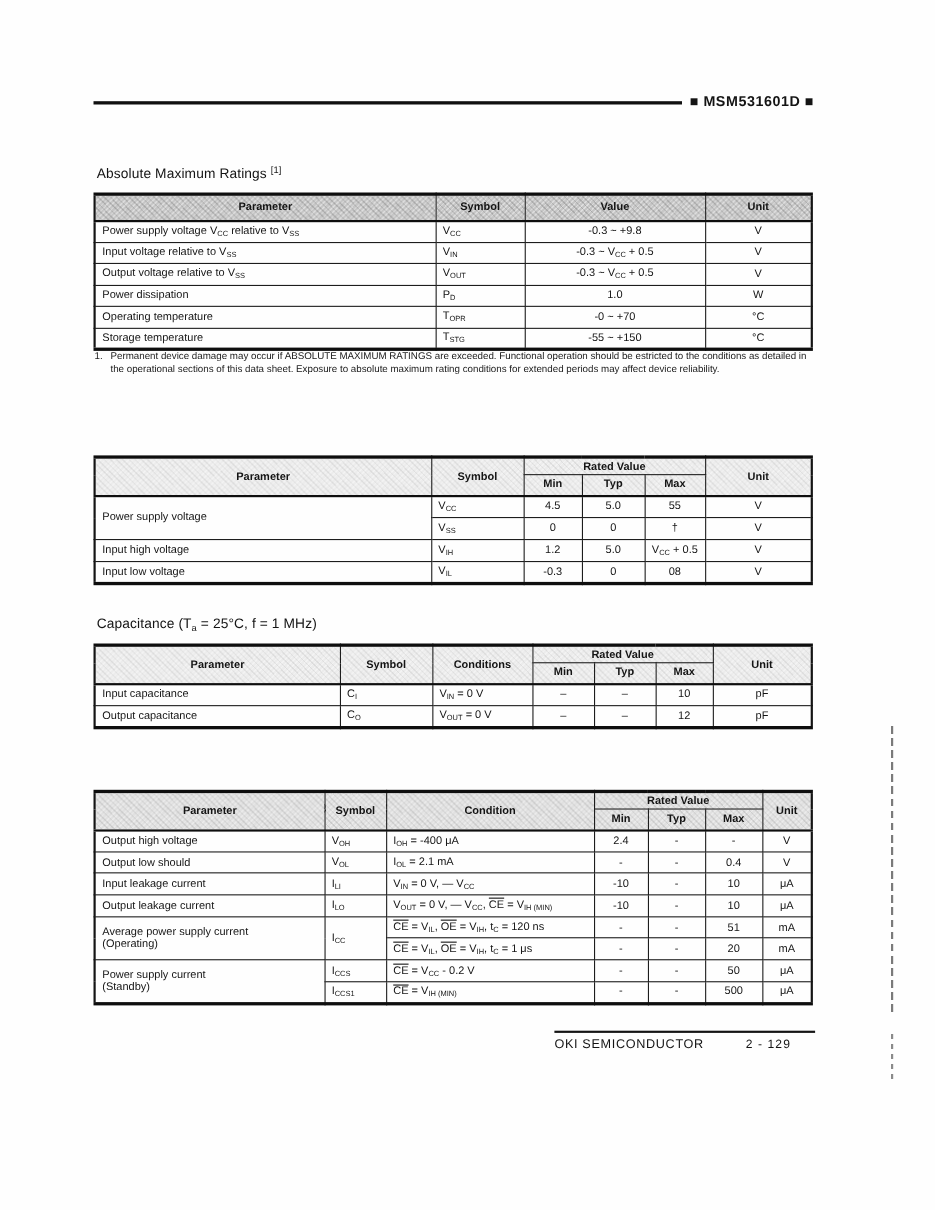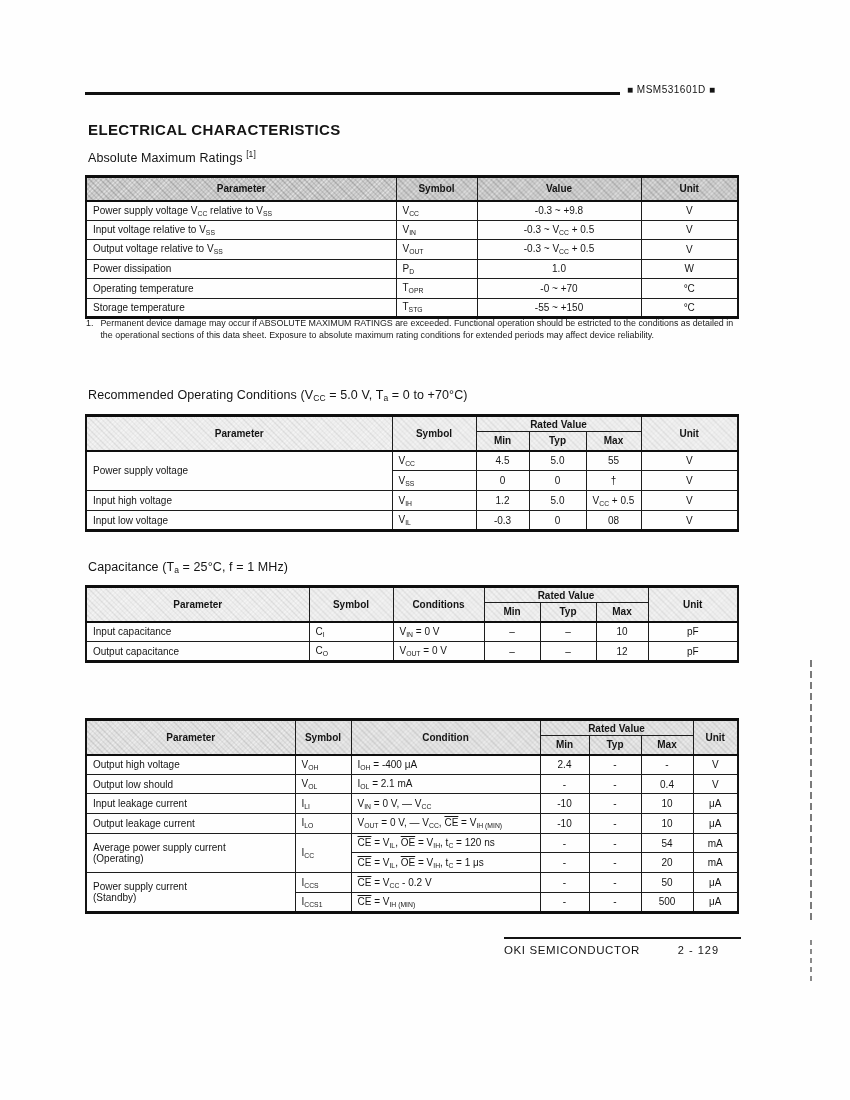--- a/index.html
+++ b/index.html
@@ -3,21 +3,21 @@
 <meta charset="utf-8">
 <style>
   * { margin:0; padding:0; box-sizing:border-box; }
   html,body { background:#fff; }
   .page {
     position:relative; width:850px; height:1100px; background:#fefefe;
     font-family:"Liberation Sans", sans-serif; color:#141414; overflow:hidden;
   }
   
   .toprule { position:absolute; left:85px; top:92px; width:535px; height:3px; background:#101010; }
-  .doccode { position:absolute; left:627px; top:84px; font-size:10px; font-weight:normal; letter-spacing:0.5px; white-space:nowrap; }
+  .doccode { position:absolute; left:627px; top:84px; font-size:13px; font-weight:bold; letter-spacing:0.5px; white-space:nowrap; }
   .h1 { position:absolute; left:88px; top:121px; font-size:15px; font-weight:bold; letter-spacing:0.4px; }
   .h2 { position:absolute; font-size:12.5px; font-weight:normal; letter-spacing:0.1px; white-space:nowrap; }
   .h2 sup { font-size:8.5px; }
   
   table.dt { position:absolute; left:85px; width:652px; border-collapse:collapse; table-layout:fixed;
              border:2px solid #141414; border-top:3px solid #0e0e0e; border-bottom:3px solid #0e0e0e; }
   table.dt th, table.dt td { border:1.5px solid #1d1d1d; font-size:10px; font-weight:normal;
              padding:1px 6px; vertical-align:middle; white-space:nowrap; overflow:hidden; }
   table.dt thead th { font-weight:bold; text-align:center; }
   table.dt thead { border-bottom:2.5px solid #0e0e0e; }
@@ -55,21 +55,20 @@
             background:repeating-linear-gradient(180deg,#8a8a8a 0 5px, transparent 5px 9px); }
 </style>
 </head>
 <body>
 
 <div class="page">
 
   <div class="toprule"></div>
   <div class="doccode">■ MSM531601D ■</div>
 
-  <div class="h1">ELECTRICAL CHARACTERISTICS</div>
 
   <div class="h2" style="left:88px; top:149px;">
     <span>Absolute Maximum Ratings</span>
     <sup>[1]</sup>
   </div>
 
   <table class="dt" id="t1">
     <colgroup>
         <col style="width:310px">
         <col style="width:81px">
@@ -122,21 +121,20 @@
         <td class="ctr">°C</td>
       </tr>
     </tbody>
   </table>
 
   <div class="footnote">
     <span class="num">1.</span>
     <span>Permanent device damage may occur if ABSOLUTE MAXIMUM RATINGS are exceeded. Functional operation should be estricted to the conditions as detailed in the operational sections of this data sheet. Exposure to absolute maximum rating conditions for extended periods may affect device reliability.</span>
   </div>
 
-  <div class="h2" style="left:88px; top:388px;">Recommended Operating Conditions (V<sub>CC</sub> = 5.0 V, T<sub>a</sub> = 0 to +70°C)</div>
 
   <table class="dt" id="t2">
     <colgroup>
         <col style="width:306px">
         <col style="width:84px">
         <col style="width:53px">
         <col style="width:57px">
         <col style="width:55px">
         <col style="width:97px">
       </colgroup>
@@ -298,21 +296,21 @@
         <td class="ctr">-</td>
         <td class="ctr">10</td>
         <td class="ctr">μA</td>
       </tr>
       <tr>
         <td class="pl" rowspan="2">Average power supply current<br>(Operating)</td>
         <td class="pl" rowspan="2">I<sub>CC</sub></td>
         <td class="pl cond"><span class="ov">CE</span> = V<sub>IL</sub>, <span class="ov">OE</span> = V<sub>IH</sub>, t<sub>C</sub> = 120 ns</td>
         <td class="ctr">-</td>
         <td class="ctr">-</td>
-        <td class="ctr">54</td>
+        <td class="ctr">51</td>
         <td class="ctr">mA</td>
       </tr>
       <tr>
         <td class="pl cond"><span class="ov">CE</span> = V<sub>IL</sub>, <span class="ov">OE</span> = V<sub>IH</sub>, t<sub>C</sub> = 1 μs</td>
         <td class="ctr">-</td>
         <td class="ctr">-</td>
         <td class="ctr">20</td>
         <td class="ctr">mA</td>
       </tr>
       <tr>

